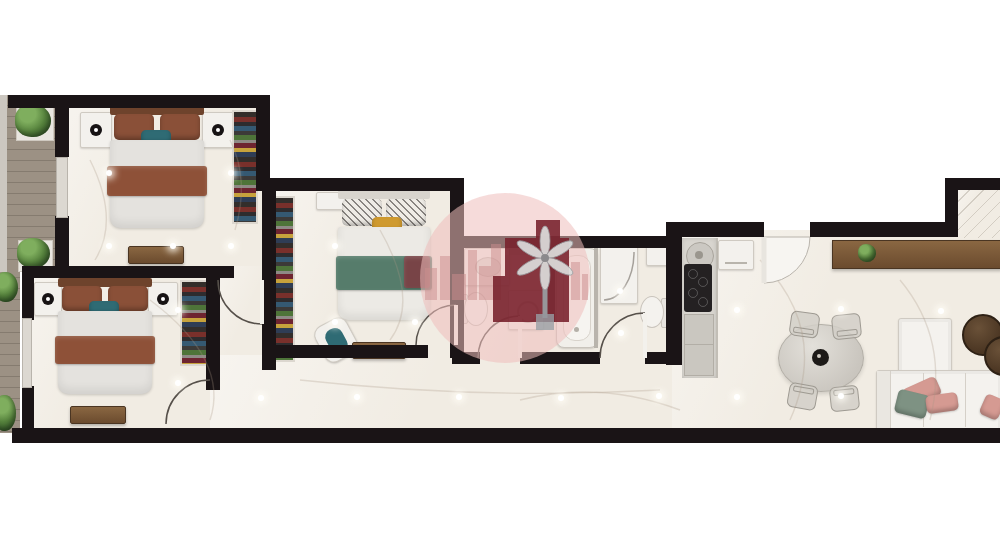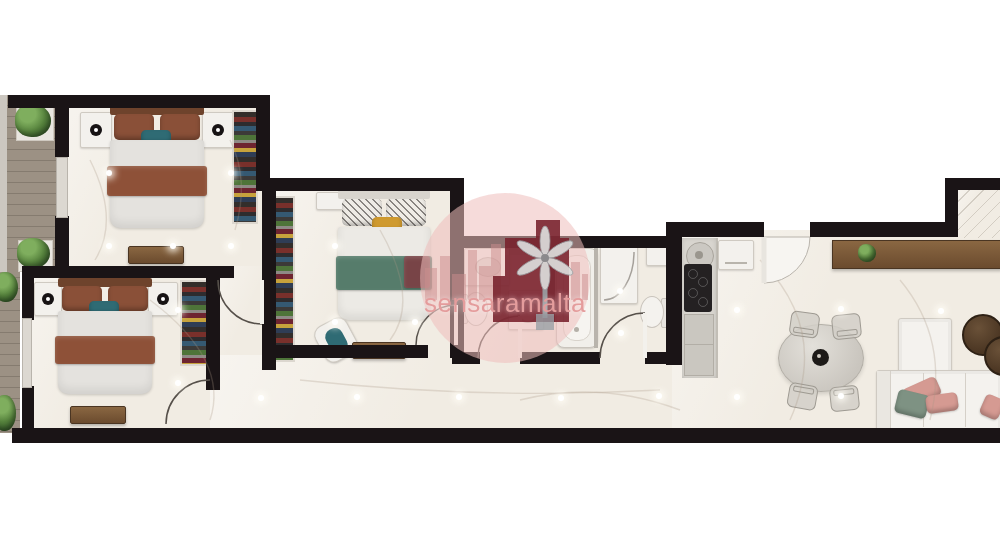--- a/index.html
+++ b/index.html
@@ -331,15 +331,14 @@
         <ellipse cx="545" cy="241" rx="5" ry="15"></ellipse>
         <ellipse cx="545" cy="241" rx="5" ry="15" transform="rotate(60,545,258)"></ellipse>
         <ellipse cx="545" cy="241" rx="5" ry="15" transform="rotate(120,545,258)"></ellipse>
         <ellipse cx="545" cy="241" rx="5" ry="15" transform="rotate(180,545,258)"></ellipse>
         <ellipse cx="545" cy="241" rx="5" ry="15" transform="rotate(240,545,258)"></ellipse>
         <ellipse cx="545" cy="241" rx="5" ry="15" transform="rotate(300,545,258)"></ellipse>
       </g>
       <circle cx="545" cy="258" r="4" fill="#8d9294"></circle>
     </g>
   </svg>
-  <div id="wm-text">sensaramalta</div>
 
 </div>
 
 </body></html>

